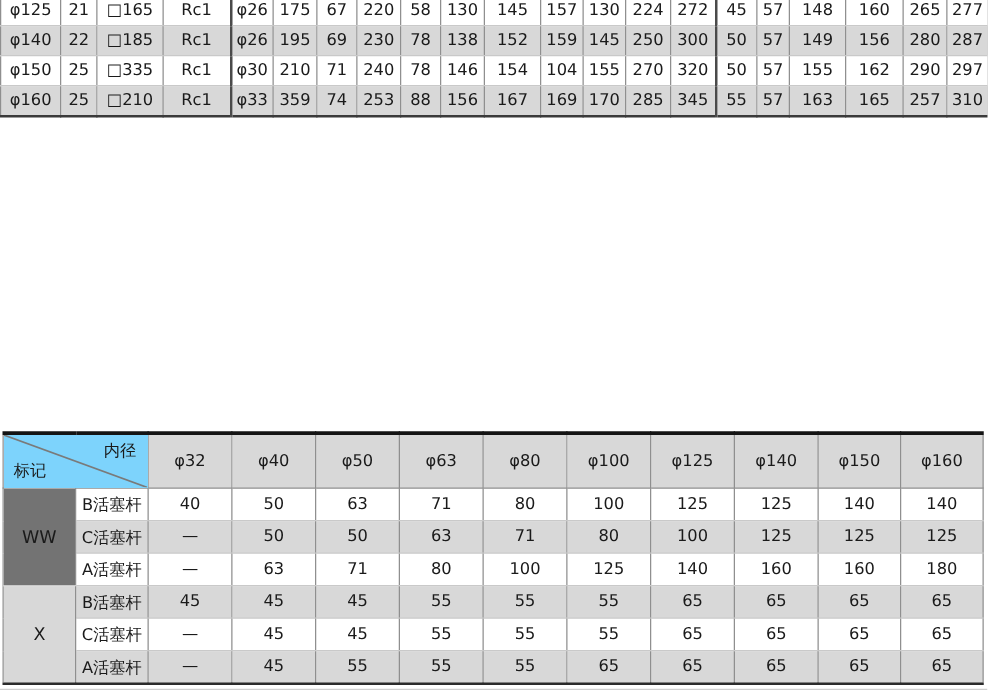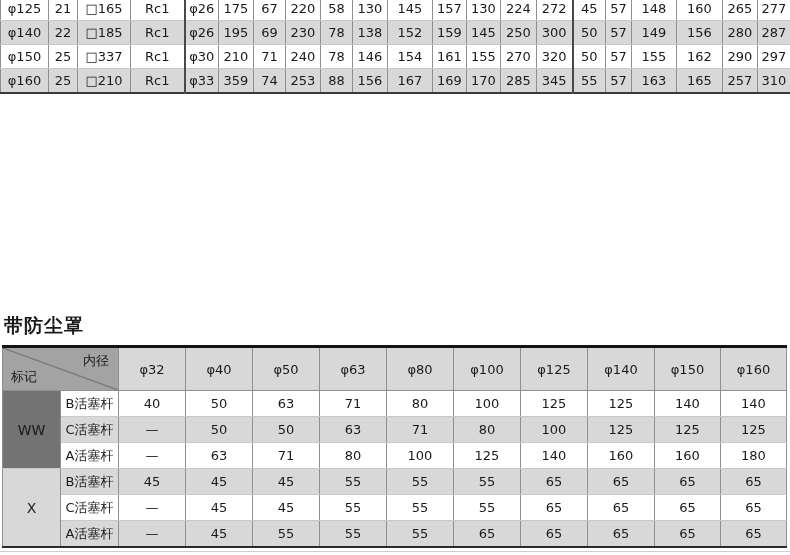--- a/index.html
+++ b/index.html
@@ -38,21 +38,21 @@
   #bottom-table {
     position:absolute; top:345px; left:2px; width:784px;
     border-collapse:collapse; table-layout:fixed;
     border-top:3px solid #141414; border-bottom:2px solid #2a2a2a;
   }
   #bottom-table th, #bottom-table td {
     border:1px solid #8f8f8f; padding:0; text-align:center;
     font-size:13px; font-weight:normal; white-space:nowrap; overflow:hidden;
   }
   #bottom-table thead th { height:42px; background:var(--shade,#d8d8d8); }
-  #bottom-table th.corner { background:#a3a3a3; position:relative; }
+  #bottom-table th.corner { background:#7dd3fc; position:relative; }
   #bottom-table th.corner .diag { position:absolute; inset:0; width:100%; height:100%; display:block; }
   .corner-tr { position:absolute; top:4px; right:9px; font-size:13px; }
   .corner-bl { position:absolute; bottom:4px; left:8px; font-size:13px; }
   #bottom-table tbody td {
     height:25px; border-top-color:#c9c9c9; border-bottom-color:#c9c9c9;
   }
   #bottom-table tbody tr:nth-child(even) td { background:var(--shade,#d8d8d8); }
   #bottom-table tbody td.mark-cell { background:#737373; font-size:14px; }
 
   
@@ -130,30 +130,30 @@
           <td>50</td>
           <td>57</td>
           <td>149</td>
           <td>156</td>
           <td>280</td>
           <td>287</td>
         </tr>
         <tr>
           <td>φ150</td>
           <td>25</td>
-          <td>□337</td>
+          <td>□335</td>
           <td class="heavy">Rc1</td>
           <td>φ30</td>
           <td>210</td>
           <td>71</td>
           <td>240</td>
           <td>78</td>
           <td>146</td>
           <td>154</td>
-          <td>161</td>
+          <td>104</td>
           <td>155</td>
           <td>270</td>
           <td class="heavy">320</td>
           <td>50</td>
           <td>57</td>
           <td>155</td>
           <td>162</td>
           <td>290</td>
           <td>297</td>
         </tr>
@@ -177,21 +177,20 @@
           <td>57</td>
           <td>163</td>
           <td>165</td>
           <td>257</td>
           <td>310</td>
         </tr>
       </tbody>
   </table>
 
 
-  <h2 class="section-title">带防尘罩</h2>
 
   <table id="bottom-table">
     <colgroup>
       <col style="width:58px">
         <col style="width:58px">
       <col style="width:67px">
         <col style="width:67px">
         <col style="width:67px">
         <col style="width:67px">
       <col style="width:67px">

